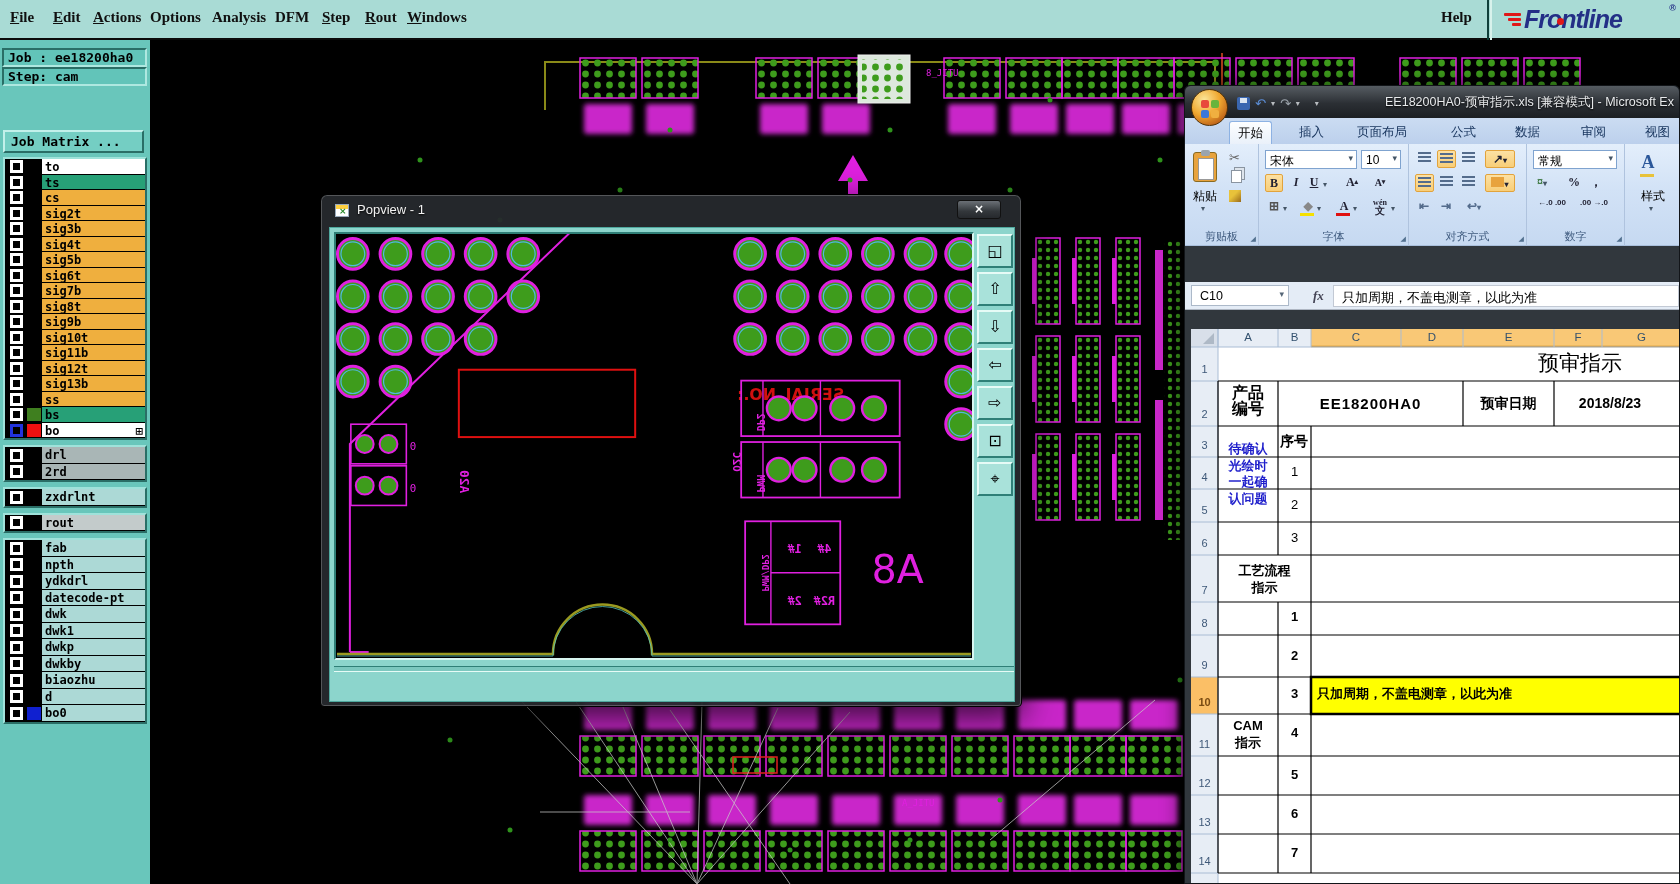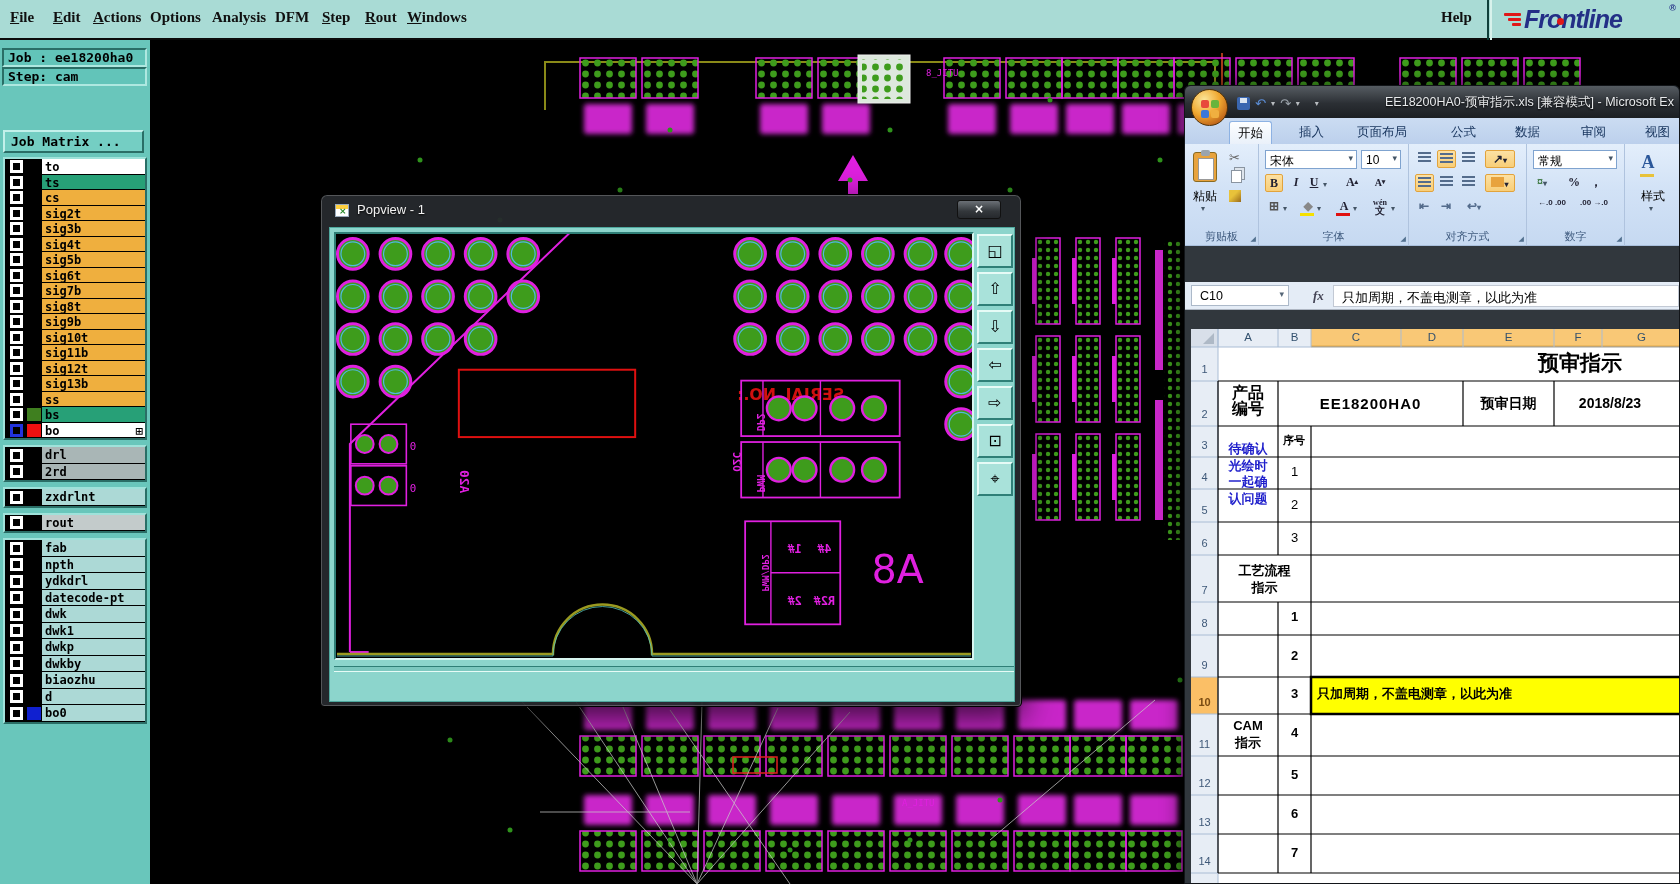--- a/index.html
+++ b/index.html
@@ -737,27 +737,27 @@
     <span class="ct rnum" style="left:6px;top:451px;width:27px">6</span>
     <span class="ct rnum" style="left:6px;top:498px;width:27px">7</span>
     <span class="ct rnum" style="left:6px;top:531px;width:27px">8</span>
     <span class="ct rnum" style="left:6px;top:573px;width:27px">9</span>
     <span class="ct rnum" style="left:6px;top:610px;width:27px;color:#7a4b12;font-weight:bold">10</span>
     <span class="ct rnum" style="left:6px;top:652px;width:27px">11</span>
     <span class="ct rnum" style="left:6px;top:691px;width:27px">12</span>
     <span class="ct rnum" style="left:6px;top:730px;width:27px">13</span>
     <span class="ct rnum" style="left:6px;top:769px;width:27px">14</span>
 
-    <span class="ct cen" style="left:300px;top:263px;width:190px;font-weight:bold;font-size:21px">预审指示</span>
+    <span class="ct cen" style="left:300px;top:263px;width:190px;font-weight:normal;font-size:21px">预审指示</span>
     <span class="ct cen pl" style="left:33px;top:299px;width:60px;font-weight:bold;font-size:16px;line-height:16px">产品
 编号</span>
     <span class="ct cen" style="left:93px;top:309px;width:185px;font-weight:bold;font-size:15px;letter-spacing:1px">EE18200HA0</span>
     <span class="ct cen" style="left:278px;top:309px;width:91px;font-weight:bold;font-size:14px">预审日期</span>
     <span class="ct cen" style="left:369px;top:309px;width:112px;font-weight:bold;font-size:14px">2018/8/23</span>
-    <span class="ct cen" style="left:93px;top:347px;width:32px;font-weight:bold;font-size:11px">序号</span>
+    <span class="ct cen" style="left:93px;top:347px;width:32px;font-weight:bold;font-size:14px">序号</span>
     <span class="ct cen pl blue" style="left:33px;top:355px;width:60px;font-weight:bold;font-size:13px;line-height:16.5px">待确认
 光绘时
 一起确
 认问题</span>
     <span class="ct cen" style="left:93px;top:378px;width:33px;font-size:13px">1</span>
     <span class="ct cen" style="left:93px;top:411px;width:33px;font-size:13px">2</span>
     <span class="ct cen" style="left:93px;top:444px;width:33px;font-size:13px">3</span>
     <span class="ct cen pl" style="left:33px;top:476px;width:93px;font-weight:bold;font-size:13px;line-height:17px">工艺流程
 指示</span>
     <span class="ct cen" style="left:93px;top:523px;width:33px;font-weight:bold;font-size:13px">1</span>

